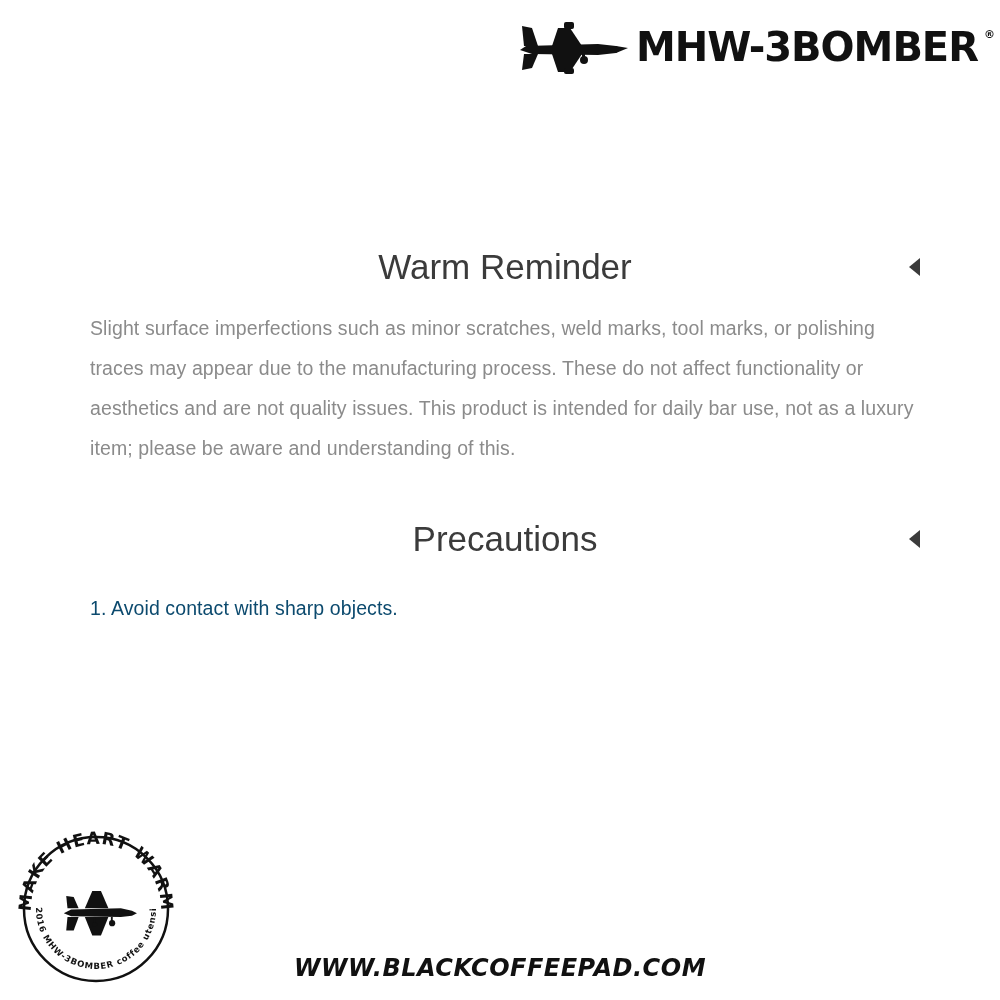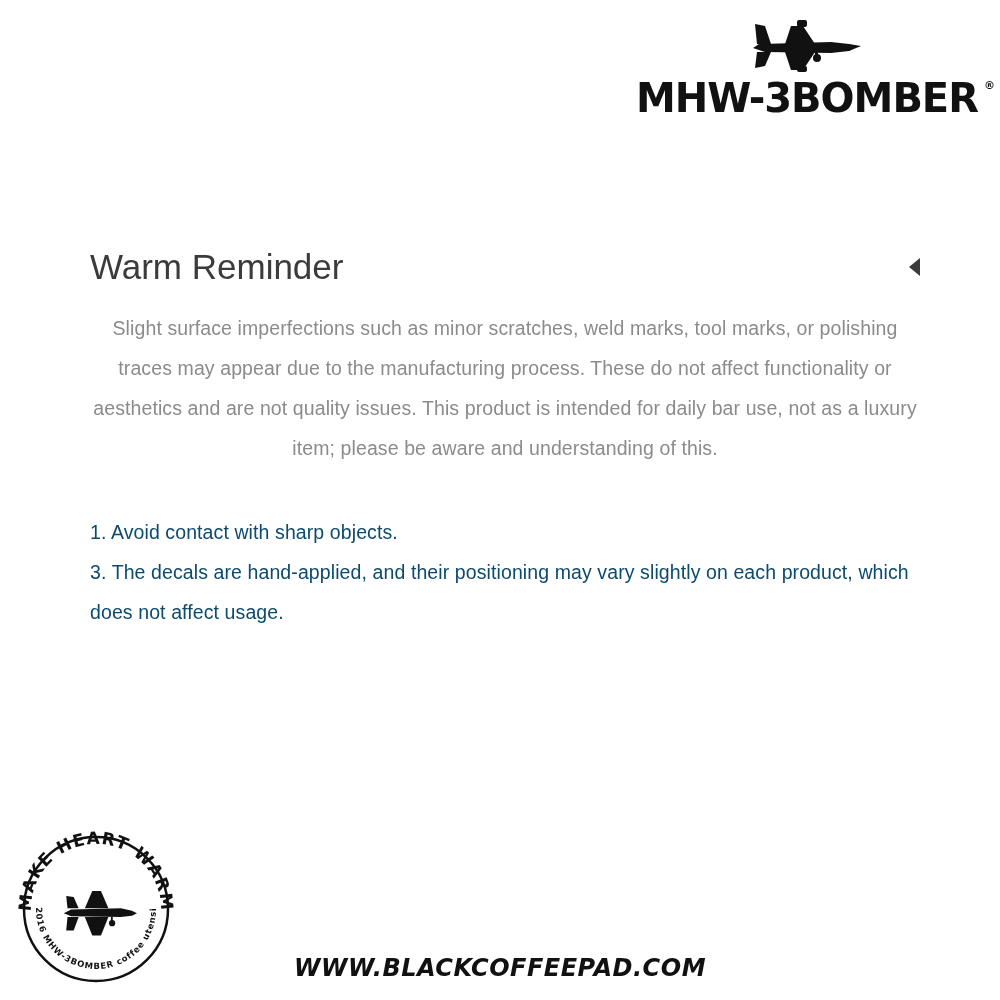--- a/index.html
+++ b/index.html
@@ -16,21 +16,20 @@
   }
 
   
   .brand-logo {
     position: absolute;
     top: 12px;
     right: 22px;
     display: flex;
     align-items: center;
     height: 70px;
-    flex-direction: column;
   }
   .brand-plane {
     margin-right: 4px;
     margin-top: 6px;
   }
   .brand-text {
     font-family: "DejaVu Sans", sans-serif;
     font-weight: bold;
     font-size: 40px;
     letter-spacing: -1px;
@@ -56,20 +55,21 @@
   }
 
   .section {
     margin-bottom: 44px;
   }
 
   .section-head {
     position: relative;
     display: block;
     height: 54px;
+    text-align: center;
   }
   .section-title {
     font-family: "Liberation Sans", sans-serif;
     font-weight: normal;
     font-size: 35px;
     color: #3b3b3b;
     line-height: 54px;
     margin: 0;
     letter-spacing: 0px;
   }
@@ -83,21 +83,21 @@
     border-bottom: 9px solid transparent;
     border-right: 11px solid #3b3b3b;
   }
 
   .body-text {
     font-family: "Liberation Sans", sans-serif;
     font-size: 19.5px;
     color: #8b8b8b;
     line-height: 40px;
     margin: 14px 0 0 0;
-    text-align: center;
+    text-align: left;
     letter-spacing: 0.1px;
   }
 
   .list {
     margin: 22px 0 0 0;
     padding: 0;
     list-style: none;
   }
   .list li {
     font-family: "Liberation Sans", sans-serif;
@@ -168,23 +168,26 @@
 
   <div class="section">
     <div class="section-head">
       <h2 class="section-title">Warm Reminder</h2>
       <span class="section-arrow"></span>
     </div>
     <p class="body-text">Slight surface imperfections such as minor scratches, weld marks, tool marks, or polishing traces may appear due to the manufacturing process. These do not affect functionality or aesthetics and are not quality issues. This product is intended for daily bar use, not as a luxury item; please be aware and understanding of this.</p>
   </div>
 
   <div class="section">
+    <div class="section-head">
+      <h2 class="section-title">Precautions</h2>
+      <span class="section-arrow"></span>
+    </div>
     <ul class="list">
       <li>1. Avoid contact with sharp objects.</li>
-      <li>3. The decals are hand-applied, and their positioning may vary slightly on each product, which does not affect usage.</li>
     </ul>
   </div>
 
 </div>
 
 <div class="seal">
   <svg width="176" height="176" viewBox="0 0 176 176" aria-hidden="true">
     <defs>
       <path id="arcTop" d="M 23 95 A 65 65 0 0 1 153 95" fill="none"></path>
       <path id="arcBottom" d="M 28 95 A 60 60 0 0 0 148 95" fill="none"></path>

